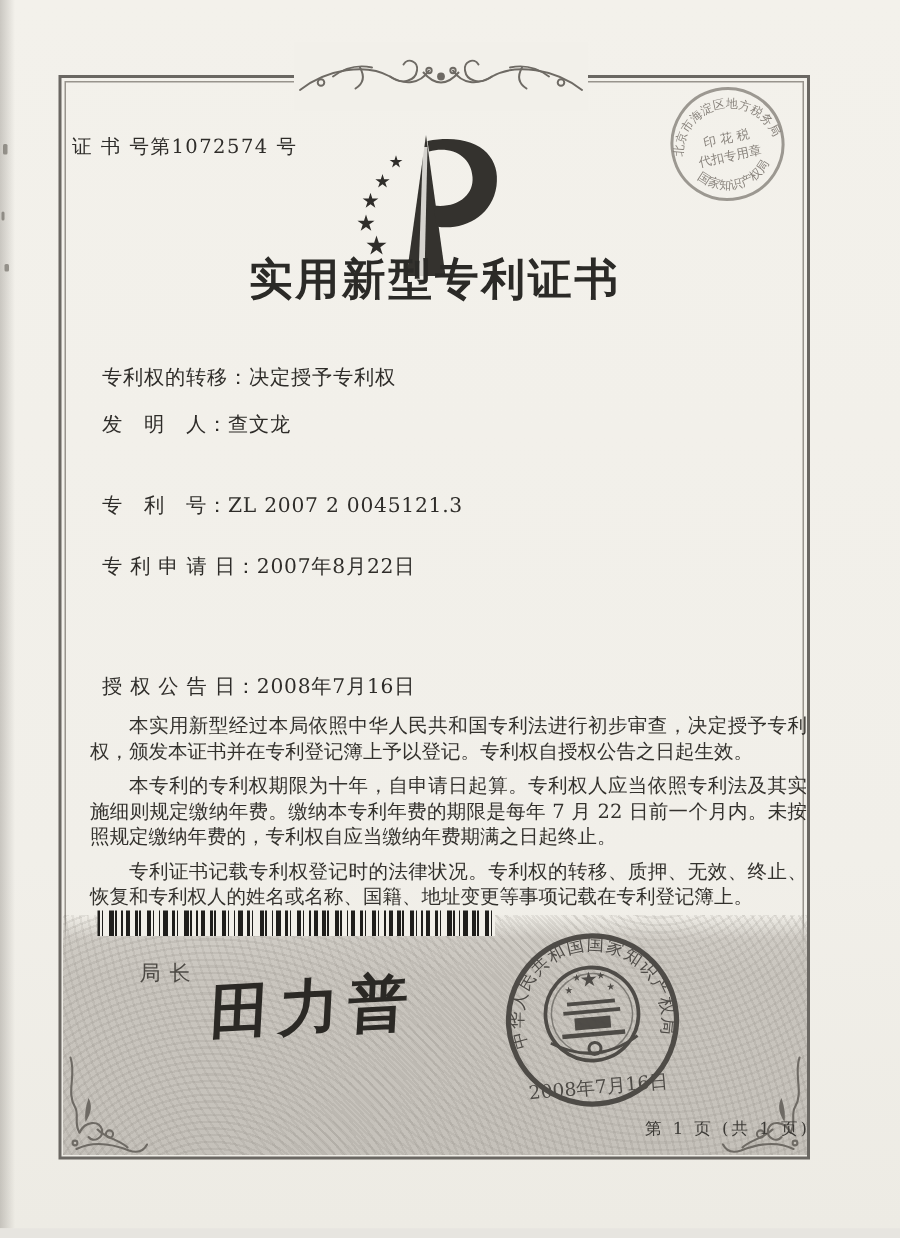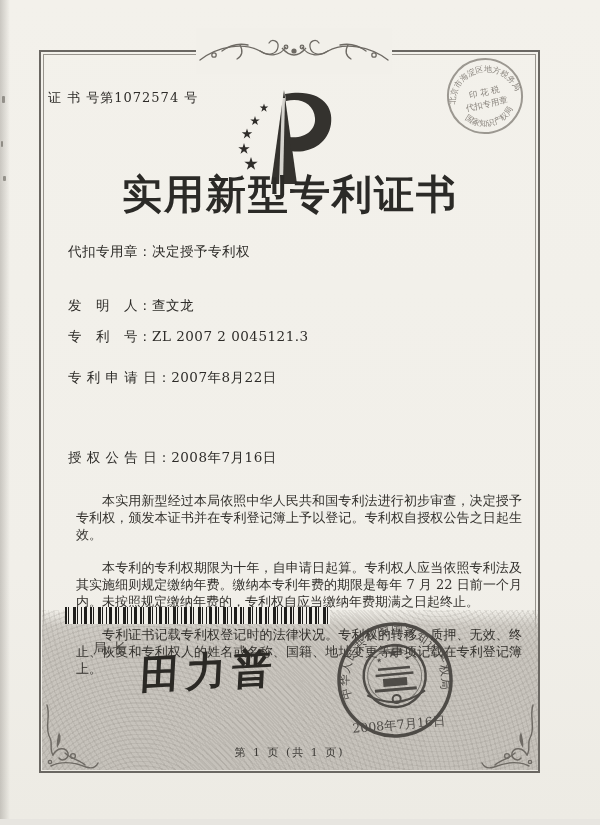--- a/index.html
+++ b/index.html
@@ -16,38 +16,38 @@
     border:2px solid #6a6762;box-sizing:border-box;}
   .frame-inner{position:absolute;left:2px;top:2px;right:2px;bottom:2px;border:1px solid #98948d;}
   
   .texture{position:absolute;left:42px;top:610px;width:496px;height:160px;z-index:1;
     background:
       repeating-radial-gradient(circle at 20% 140%,rgba(110,105,98,.12) 0 1.5px,rgba(0,0,0,0) 1.5px 4.5px),
       repeating-radial-gradient(circle at 80% -40%,rgba(110,105,98,.10) 0 1.5px,rgba(0,0,0,0) 1.5px 5px),
       linear-gradient(180deg,rgba(201,197,190,0) 0,rgba(201,197,190,.85) 16px,#c9c5be 40px,#c5c1ba 100%);}
   .cert-no{position:absolute;left:48px;top:89px;font-size:13px;letter-spacing:1px;z-index:2;}
   .doc-title{position:absolute;left:40px;top:167px;width:500px;text-align:center;
-    font-size:40px;font-weight:bold;letter-spacing:2px;color:#2b2a27;z-index:2;}
+    font-size:29px;font-weight:bold;letter-spacing:2px;color:#2b2a27;z-index:2;}
   .logo{position:absolute;left:228px;top:88px;z-index:2;}
   .stamp{position:absolute;left:440px;top:51px;z-index:2;transform:rotate(-12deg);opacity:.85;}
   .field{position:absolute;left:68px;font-size:13.5px;letter-spacing:.5px;white-space:pre;z-index:2;}
-  .f1{top:243px}.f2{top:297px}.f3{top:328px}.f4{top:369px}.f5{top:409px}.f6{top:449px}
+  .f1{top:243px}.f2{top:274px}.f3{top:328px}.f4{top:369px}.f5{top:409px}.f6{top:449px}
   .paras{position:absolute;left:60px;top:476px;width:478px;z-index:2;}
-  .paras p{margin:16px;font-size:13px;line-height:17px;text-align:justify;text-indent:2em;color:#33312d;}
+  .paras p{margin:0;font-size:13px;line-height:17px;text-align:justify;text-indent:2em;color:#33312d;}
   .paras p.gap{margin-bottom:6px;}
   .barcode{position:absolute;left:65px;top:607px;width:265px;height:17px;z-index:3;
     background:repeating-linear-gradient(90deg,
       #1f1e1c 0 2px,#f1efe9 2px 3px,#1f1e1c 3px 4px,#f1efe9 4px 8px,
       #1f1e1c 8px 11px,#f1efe9 11px 12px,#1f1e1c 12px 13px,#f1efe9 13px 16px,
       #1f1e1c 16px 17px,#f1efe9 17px 19px,#1f1e1c 19px 22px,#f1efe9 22px 25px);}
   .sig-label{position:absolute;left:93px;top:640px;font-size:14px;letter-spacing:6px;color:#4c4944;z-index:3;}
   .sig-name{position:absolute;left:140px;top:644px;font-size:40px;font-weight:bold;color:#2b2925;
     letter-spacing:6px;transform:rotate(-3deg) skewX(-6deg);z-index:3;font-family:"DejaVu Serif",serif;}
   .seal{position:absolute;left:330px;top:615px;z-index:4;transform:rotate(-5deg);opacity:.92;}
-  .footer{position:absolute;left:39px;top:745px;width:501px;text-align:center;
+  .footer{position:absolute;left:39px;top:745px;width:501px;text-align:right;
     font-size:11px;letter-spacing:2px;color:#3c3a36;z-index:5;}
   .orn-top{position:absolute;left:196px;top:28px;z-index:3;background:#f2f0ea;}
   .orn-bl{position:absolute;left:40px;top:702px;z-index:5;}
   .orn-br{position:absolute;left:480px;top:702px;z-index:5;}
   svg text{font-family:"DejaVu Serif","Liberation Serif",serif;}
 </style>
 </head>
 <body>
 
 <svg width="0" height="0" style="position:absolute">
@@ -123,21 +123,21 @@
     <text font-size="8" fill="#756f68" text-anchor="middle">
       <textPath href="#tsTop" startOffset="50%">北京市海淀区地方税务局</textPath>
     </text>
     <text font-size="8" fill="#756f68" text-anchor="middle">
       <textPath href="#tsBot" startOffset="50%">国家知识产权局</textPath>
     </text>
     <text x="45" y="44" font-size="8.5" fill="#756f68" text-anchor="middle">印 花 税</text>
     <text x="45" y="56" font-size="8.5" fill="#756f68" text-anchor="middle">代扣专用章</text>
   </svg>
 
-  <div class="field f1"><span>代扣专用章：</span><span>决定授予专利权</span></div>
+  <div class="field f1"><span>专利权的转移：</span><span>决定授予专利权</span></div>
   <div class="field f2"><span>发　明　人：</span><span>查文龙</span></div>
   <div class="field f3"><span>专　利　号：</span><span>ZL 2007 2 0045121.3</span></div>
   <div class="field f4"><span>专 利 申 请 日：</span><span>2007年8月22日</span></div>
   <div class="field f6"><span>授 权 公 告 日：</span><span>2008年7月16日</span></div>
 
   <div class="paras">
     <p class="gap">本实用新型经过本局依照中华人民共和国专利法进行初步审查，决定授予专利权，颁发本证书并在专利登记簿上予以登记。专利权自授权公告之日起生效。</p>
     <p class="gap">本专利的专利权期限为十年，自申请日起算。专利权人应当依照专利法及其实施细则规定缴纳年费。缴纳本专利年费的期限是每年 7 月 22 日前一个月内。未按照规定缴纳年费的，专利权自应当缴纳年费期满之日起终止。</p>
     <p>专利证书记载专利权登记时的法律状况。专利权的转移、质押、无效、终止、恢复和专利权人的姓名或名称、国籍、地址变更等事项记载在专利登记簿上。</p>
   </div>

